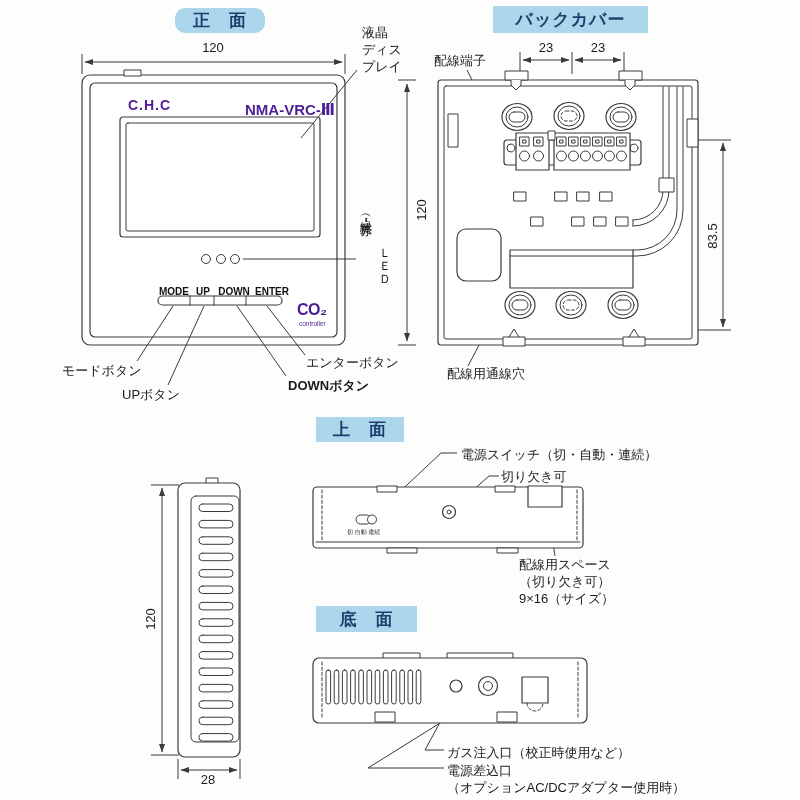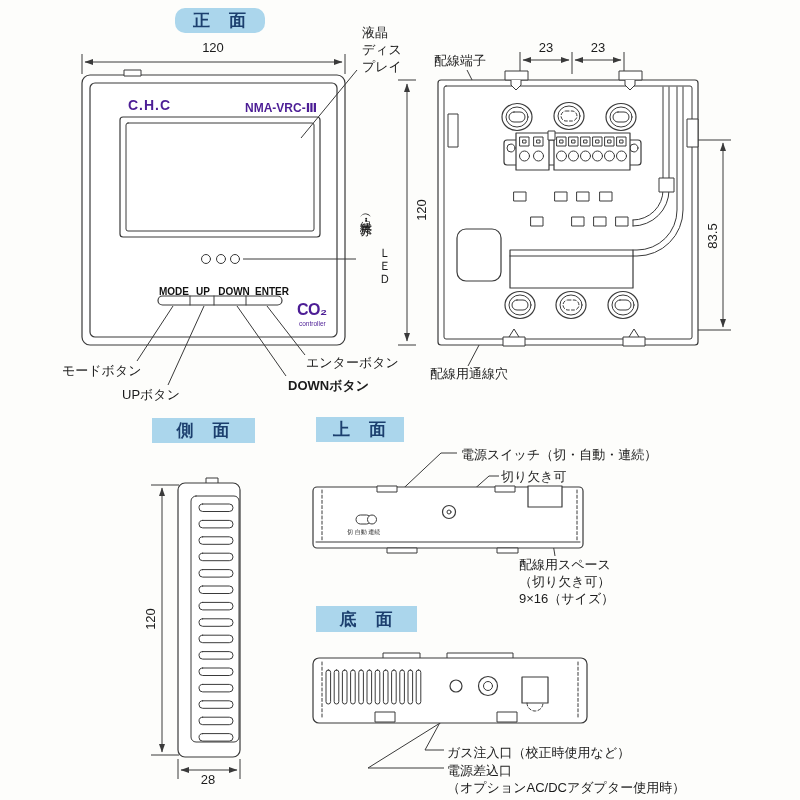--- a/index.html
+++ b/index.html
@@ -283,57 +283,57 @@
         <circle class="s thin" cx="488" cy="686" r="4.5"></circle>
       </g>
       <rect class="s" x="522" y="677" width="26" height="26"></rect>
       <path class="s thin dash" d="M527,703 A8,8 0 0 0 543,703"></path>
       <rect class="sf thin" x="375" y="712" width="20" height="10"></rect>
       <rect class="sf thin" x="497" y="712" width="20" height="10"></rect>
     </g>
   </svg>
 
   <div class="hdr" style="left:175px;top:8px;width:90px;height:25px;border-radius:10px;">正　面</div>
-  <div class="hdr" style="left:152px;top:418px;width:103px;height:25px;">側　面</div>
+  <div class="hdr" style="left:493px;top:6px;width:155px;height:27px;">バックカバー</div>
   <div class="hdr" style="left:316px;top:417px;width:88px;height:25px;">上　面</div>
   <div class="hdr" style="left:316px;top:606px;width:101px;height:26px;">底　面</div>
 
   <div class="dimtxt" style="left:198px;top:40px;width:30px;">120</div>
   <div class="dimtxt rot" style="left:401px;top:203px;width:40px;height:14px;">120</div>
 
   <div class="lbl multiline" style="left:362px;top:24px;">
     <div>液晶</div>
     <div>ディス</div>
     <div>プレイ</div>
   </div>
 
   <div class="vtext" style="left:376px;top:240px;">ＬＥＤ</div>
   <div class="vtext" style="left:357px;top:210px;">（緑・黄・赤）</div>
 
   <div class="device-txt" style="left:128px;top:97px;font-size:14px;letter-spacing:1px;">C.H.C</div>
-  <div class="device-txt" style="left:245px;top:101px;font-size:12px;">NMA-VRC-Ⅲ</div>
+  <div class="device-txt" style="left:245px;top:101px;font-size:15px;">NMA-VRC-Ⅲ</div>
 
   <div class="btn-lbl" style="left:156px;top:286px;width:36px;">MODE</div>
   <div class="btn-lbl" style="left:193px;top:286px;width:20px;">UP</div>
   <div class="btn-lbl" style="left:218px;top:286px;width:32px;">DOWN</div>
   <div class="btn-lbl" style="left:254px;top:286px;width:36px;">ENTER</div>
 
   <div class="device-txt" style="left:297px;top:301px;font-size:16px;letter-spacing:-0.5px;">CO₂</div>
   <div class="device-txt" style="left:299px;top:320px;font-size:6.5px;font-weight:normal;">controller</div>
 
   <div class="lbl" style="left:62px;top:362px;">モードボタン</div>
   <div class="lbl" style="left:122px;top:386px;">UPボタン</div>
   <div class="lbl" style="left:288px;top:377px;font-weight:bold;">DOWNボタン</div>
   <div class="lbl" style="left:306px;top:354px;">エンターボタン</div>
 
   <div class="lbl" style="left:434px;top:52px;">配線端子</div>
   <div class="dimtxt" style="left:534px;top:40px;width:24px;">23</div>
   <div class="dimtxt" style="left:586px;top:40px;width:24px;">23</div>
   <div class="dimtxt rot" style="left:692px;top:229px;width:40px;height:14px;">83.5</div>
-  <div class="lbl" style="left:430px;top:365px;">配線用通線穴</div>
+  <div class="lbl" style="left:447px;top:365px;">配線用通線穴</div>
 
   <div class="dimtxt rot" style="left:130px;top:612px;width:40px;height:14px;">120</div>
   <div class="dimtxt" style="left:196px;top:772px;width:24px;">28</div>
 
   <div class="lbl" style="left:461px;top:446px;">電源スイッチ（切・自動・連続）</div>
   <div class="lbl" style="left:501px;top:468px;">切り欠き可</div>
   <div class="tiny" style="left:347px;top:528px;">切 自動 連続</div>
   <div class="lbl multiline" style="left:519px;top:556px;">
     <div>配線用スペース</div>
     <div>（切り欠き可）</div>

